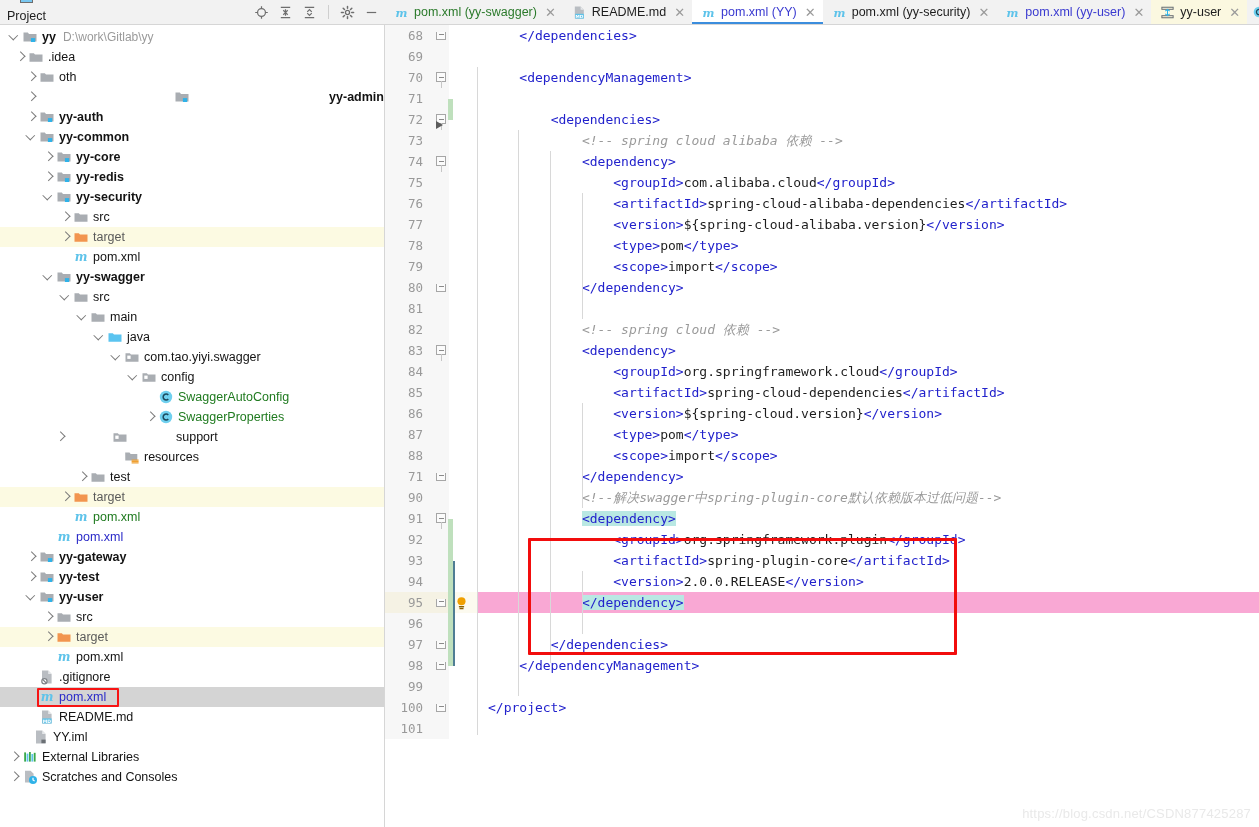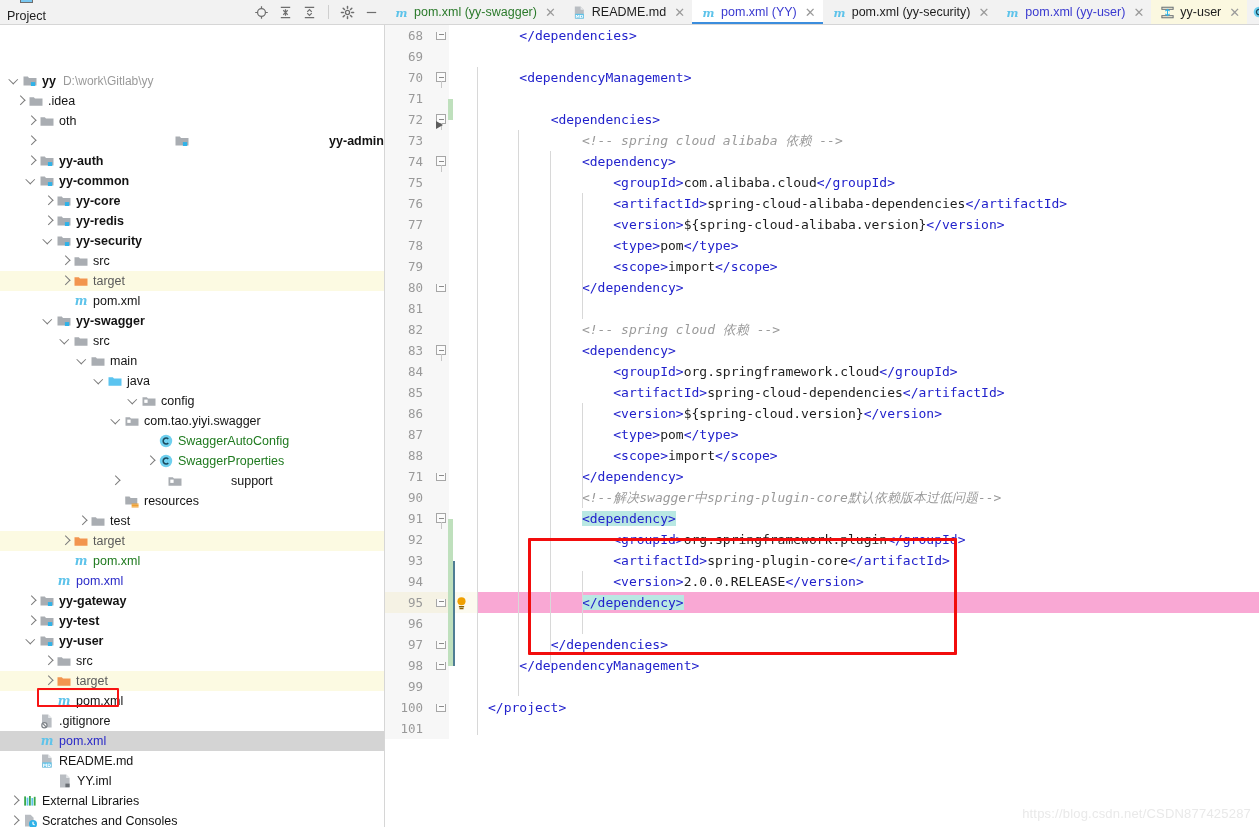--- a/index.html
+++ b/index.html
@@ -275,21 +275,21 @@
             <path d="M9.6 5.6a2.8 2.8 0 1 0 0 3.8" fill="none" stroke="#1b4a5e" stroke-width="1.4"></path>
             <circle cx="12.4" cy="12.4" r="3" fill="none" stroke="#7d8287" stroke-width="1.2"></circle>
           </svg>
         </div>
       </div>
   </div>
 
   <div class="body">
 
     <div class="tree" id="tree">
-        <div class="row" style="padding-left: 8px; margin-top: 44px;">
+        <div class="row" style="padding-left: 8px;">
           <span class="arrow down"></span>
           <svg viewBox="0 0 16 16" class="ic">
             <path d="M1.5 3.6h4.3l1.2 1.4h7.5v7.4h-13z" fill="#a9adb2"></path>
             <rect x="8.9" y="9.1" width="4.3" height="3.9" fill="#2fb2e8"></rect>
           </svg>
           <span class="lbl bold dark">yy</span>
           <span class="path">D:\work\Gitlab\yy</span>
         </div>
         <div class="row" style="padding-left: 14px;">
           <span class="arrow right"></span>
@@ -396,53 +396,53 @@
           </svg>
           <span class="lbl dark">main</span>
         </div>
         <div class="row" style="padding-left: 93px;">
           <span class="arrow down"></span>
           <svg viewBox="0 0 16 16" class="ic">
             <path d="M1.5 4.2h4.3l1.2 1.4h7.5v7.2h-13z" fill="#5bc4f0"></path>
           </svg>
           <span class="lbl dark">java</span>
         </div>
+        <div class="row" style="padding-left: 110px;">
+          <span class="arrow down"></span>
+          <svg viewBox="0 0 16 16" class="ic">
+            <path d="M1.5 4.2h4.3l1.2 1.4h7.5v7.2h-13z" fill="#a9adb2"></path>
+            <rect x="3.3" y="6.6" width="3.3" height="3.3" fill="#ffffff"></rect>
+          </svg>
+          <span class="lbl dark">com.tao.yiyi.swagger</span>
+        </div>
         <div class="row" style="padding-left: 127px;">
           <span class="arrow down"></span>
           <svg viewBox="0 0 16 16" class="ic">
             <path d="M1.5 4.2h4.3l1.2 1.4h7.5v7.2h-13z" fill="#a9adb2"></path>
             <rect x="3.3" y="6.6" width="3.3" height="3.3" fill="#ffffff"></rect>
           </svg>
           <span class="lbl dark">config</span>
-        </div>
-        <div class="row" style="padding-left: 110px;">
-          <span class="arrow down"></span>
-          <svg viewBox="0 0 16 16" class="ic">
-            <path d="M1.5 4.2h4.3l1.2 1.4h7.5v7.2h-13z" fill="#a9adb2"></path>
-            <rect x="3.3" y="6.6" width="3.3" height="3.3" fill="#ffffff"></rect>
-          </svg>
-          <span class="lbl dark">com.tao.yiyi.swagger</span>
         </div>
         <div class="row" style="padding-left: 144px;">
           <span class="arrow "></span>
           <svg viewBox="0 0 16 16" class="ic">
             <circle cx="8" cy="8" r="6.2" fill="#6fd0ef"></circle>
             <path d="M10.3 5.9a3 3 0 1 0 0 4.2" fill="none" stroke="#1b4a5e" stroke-width="1.5"></path>
           </svg>
           <span class="lbl green">SwaggerAutoConfig</span>
         </div>
         <div class="row" style="padding-left: 144px;">
           <span class="arrow right"></span>
           <svg viewBox="0 0 16 16" class="ic">
             <circle cx="8" cy="8" r="6.2" fill="#6fd0ef"></circle>
             <path d="M10.3 5.9a3 3 0 1 0 0 4.2" fill="none" stroke="#1b4a5e" stroke-width="1.5"></path>
           </svg>
           <span class="lbl green">SwaggerProperties</span>
         </div>
-        <div class="row" style="padding-left: 109px; gap: 44px;">
+        <div class="row" style="padding-left: 54px; gap: 44px;">
           <span class="arrow right"></span>
           <svg viewBox="0 0 16 16" class="ic">
             <path d="M1.5 4.2h4.3l1.2 1.4h7.5v7.2h-13z" fill="#a9adb2"></path>
             <rect x="3.3" y="6.6" width="3.3" height="3.3" fill="#ffffff"></rect>
           </svg>
           <span class="lbl dark">support</span>
         </div>
         <div class="row" style="padding-left: 110px;">
           <span class="arrow "></span>
           <svg viewBox="0 0 16 16" class="ic">
@@ -545,21 +545,21 @@
         <div class="row" style="padding-left: 25px;">
           <span class="arrow "></span>
           <svg viewBox="0 0 16 16" class="ic">
             <path d="M3 1.6h6.2l3.4 3.4v9.4H3z" fill="#b9bdc2"></path>
             <path d="M9.2 1.6l3.4 3.4H9.2z" fill="#e6e8ea"></path>
             <rect x="3.4" y="9.4" width="9.2" height="5.1" fill="#5ec3ea"></rect>
             <text x="8" y="13.8" text-anchor="middle" font-family="DejaVu Sans, sans-serif" font-size="4.6" font-weight="bold" fill="#ffffff">MD</text>
           </svg>
           <span class="lbl dark">README.md</span>
         </div>
-        <div class="row" style="padding-left: 43px;">
+        <div class="row" style="padding-left: 19px;">
           <span class="arrow "></span>
           <svg viewBox="0 0 16 16" class="ic">
             <path d="M3 1.6h6.2l3.4 3.4v9.4H3z" fill="#b9bdc2"></path>
             <path d="M9.2 1.6l3.4 3.4H9.2z" fill="#e6e8ea"></path>
             <rect x="8.4" y="10.6" width="4.2" height="3.6" fill="#6b7075"></rect>
           </svg>
           <span class="lbl dark">YY.iml</span>
         </div>
         <div class="row" style="padding-left: 8px;">
           <span class="arrow right"></span>

